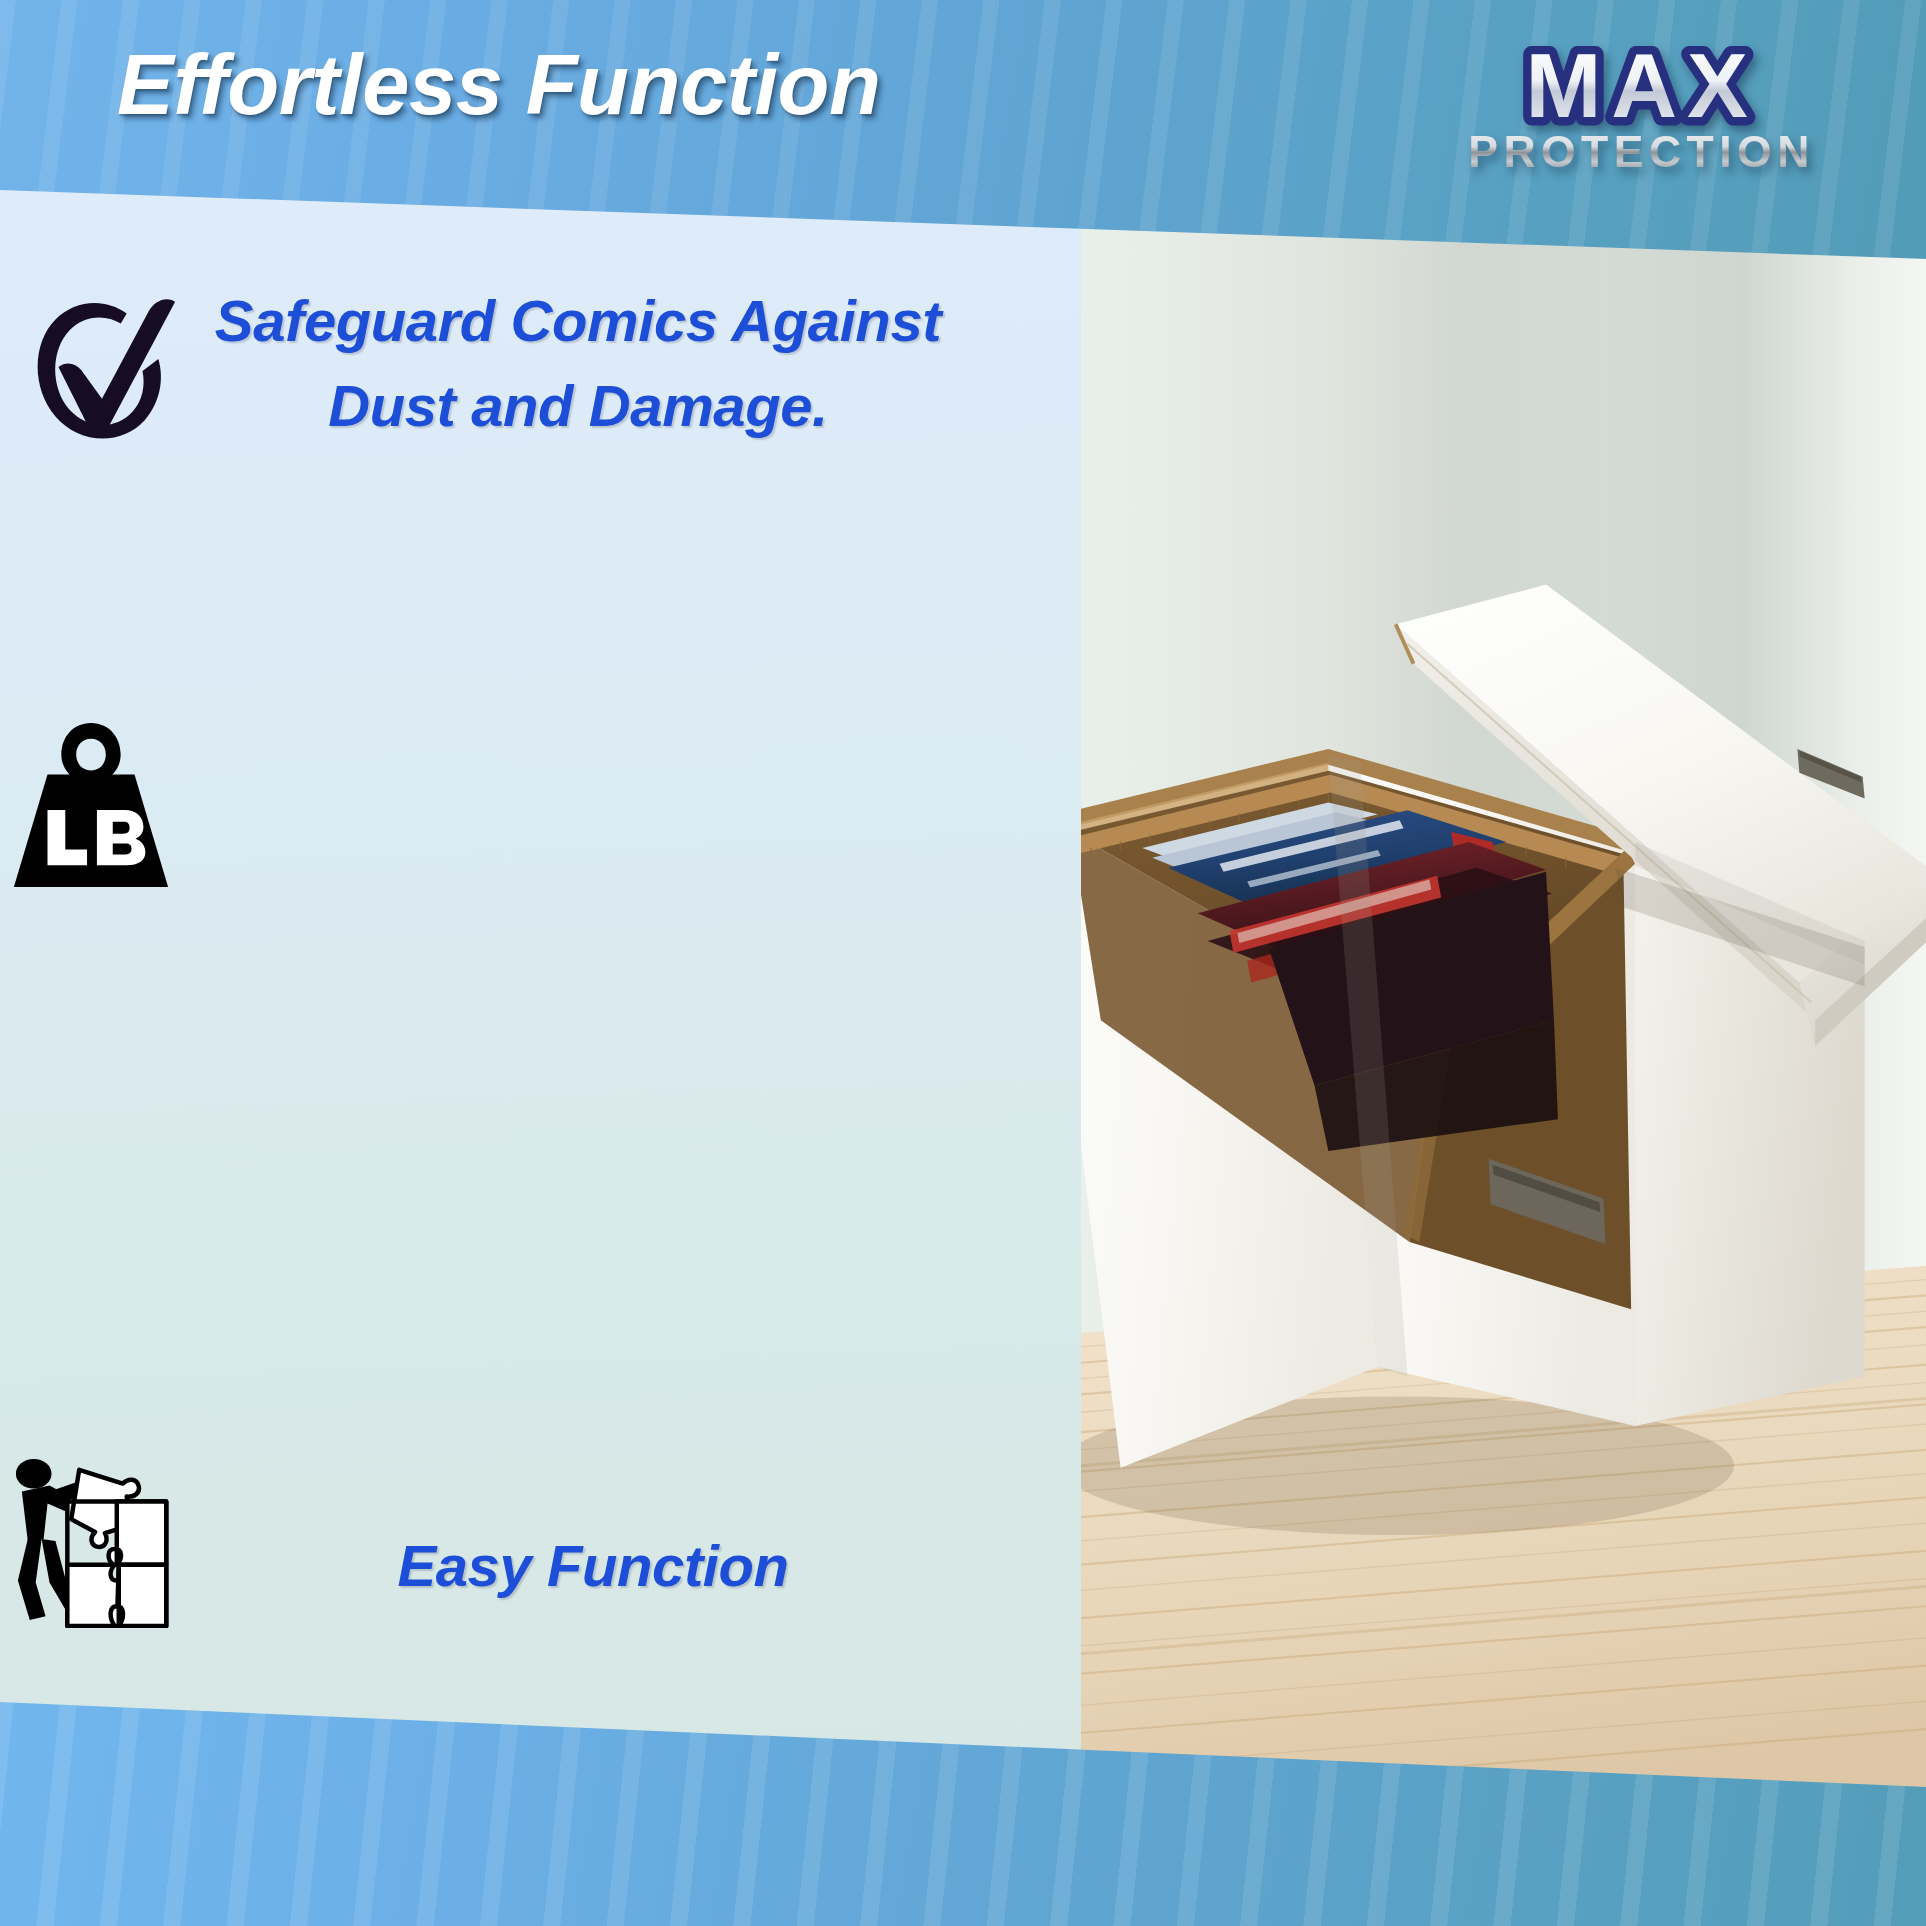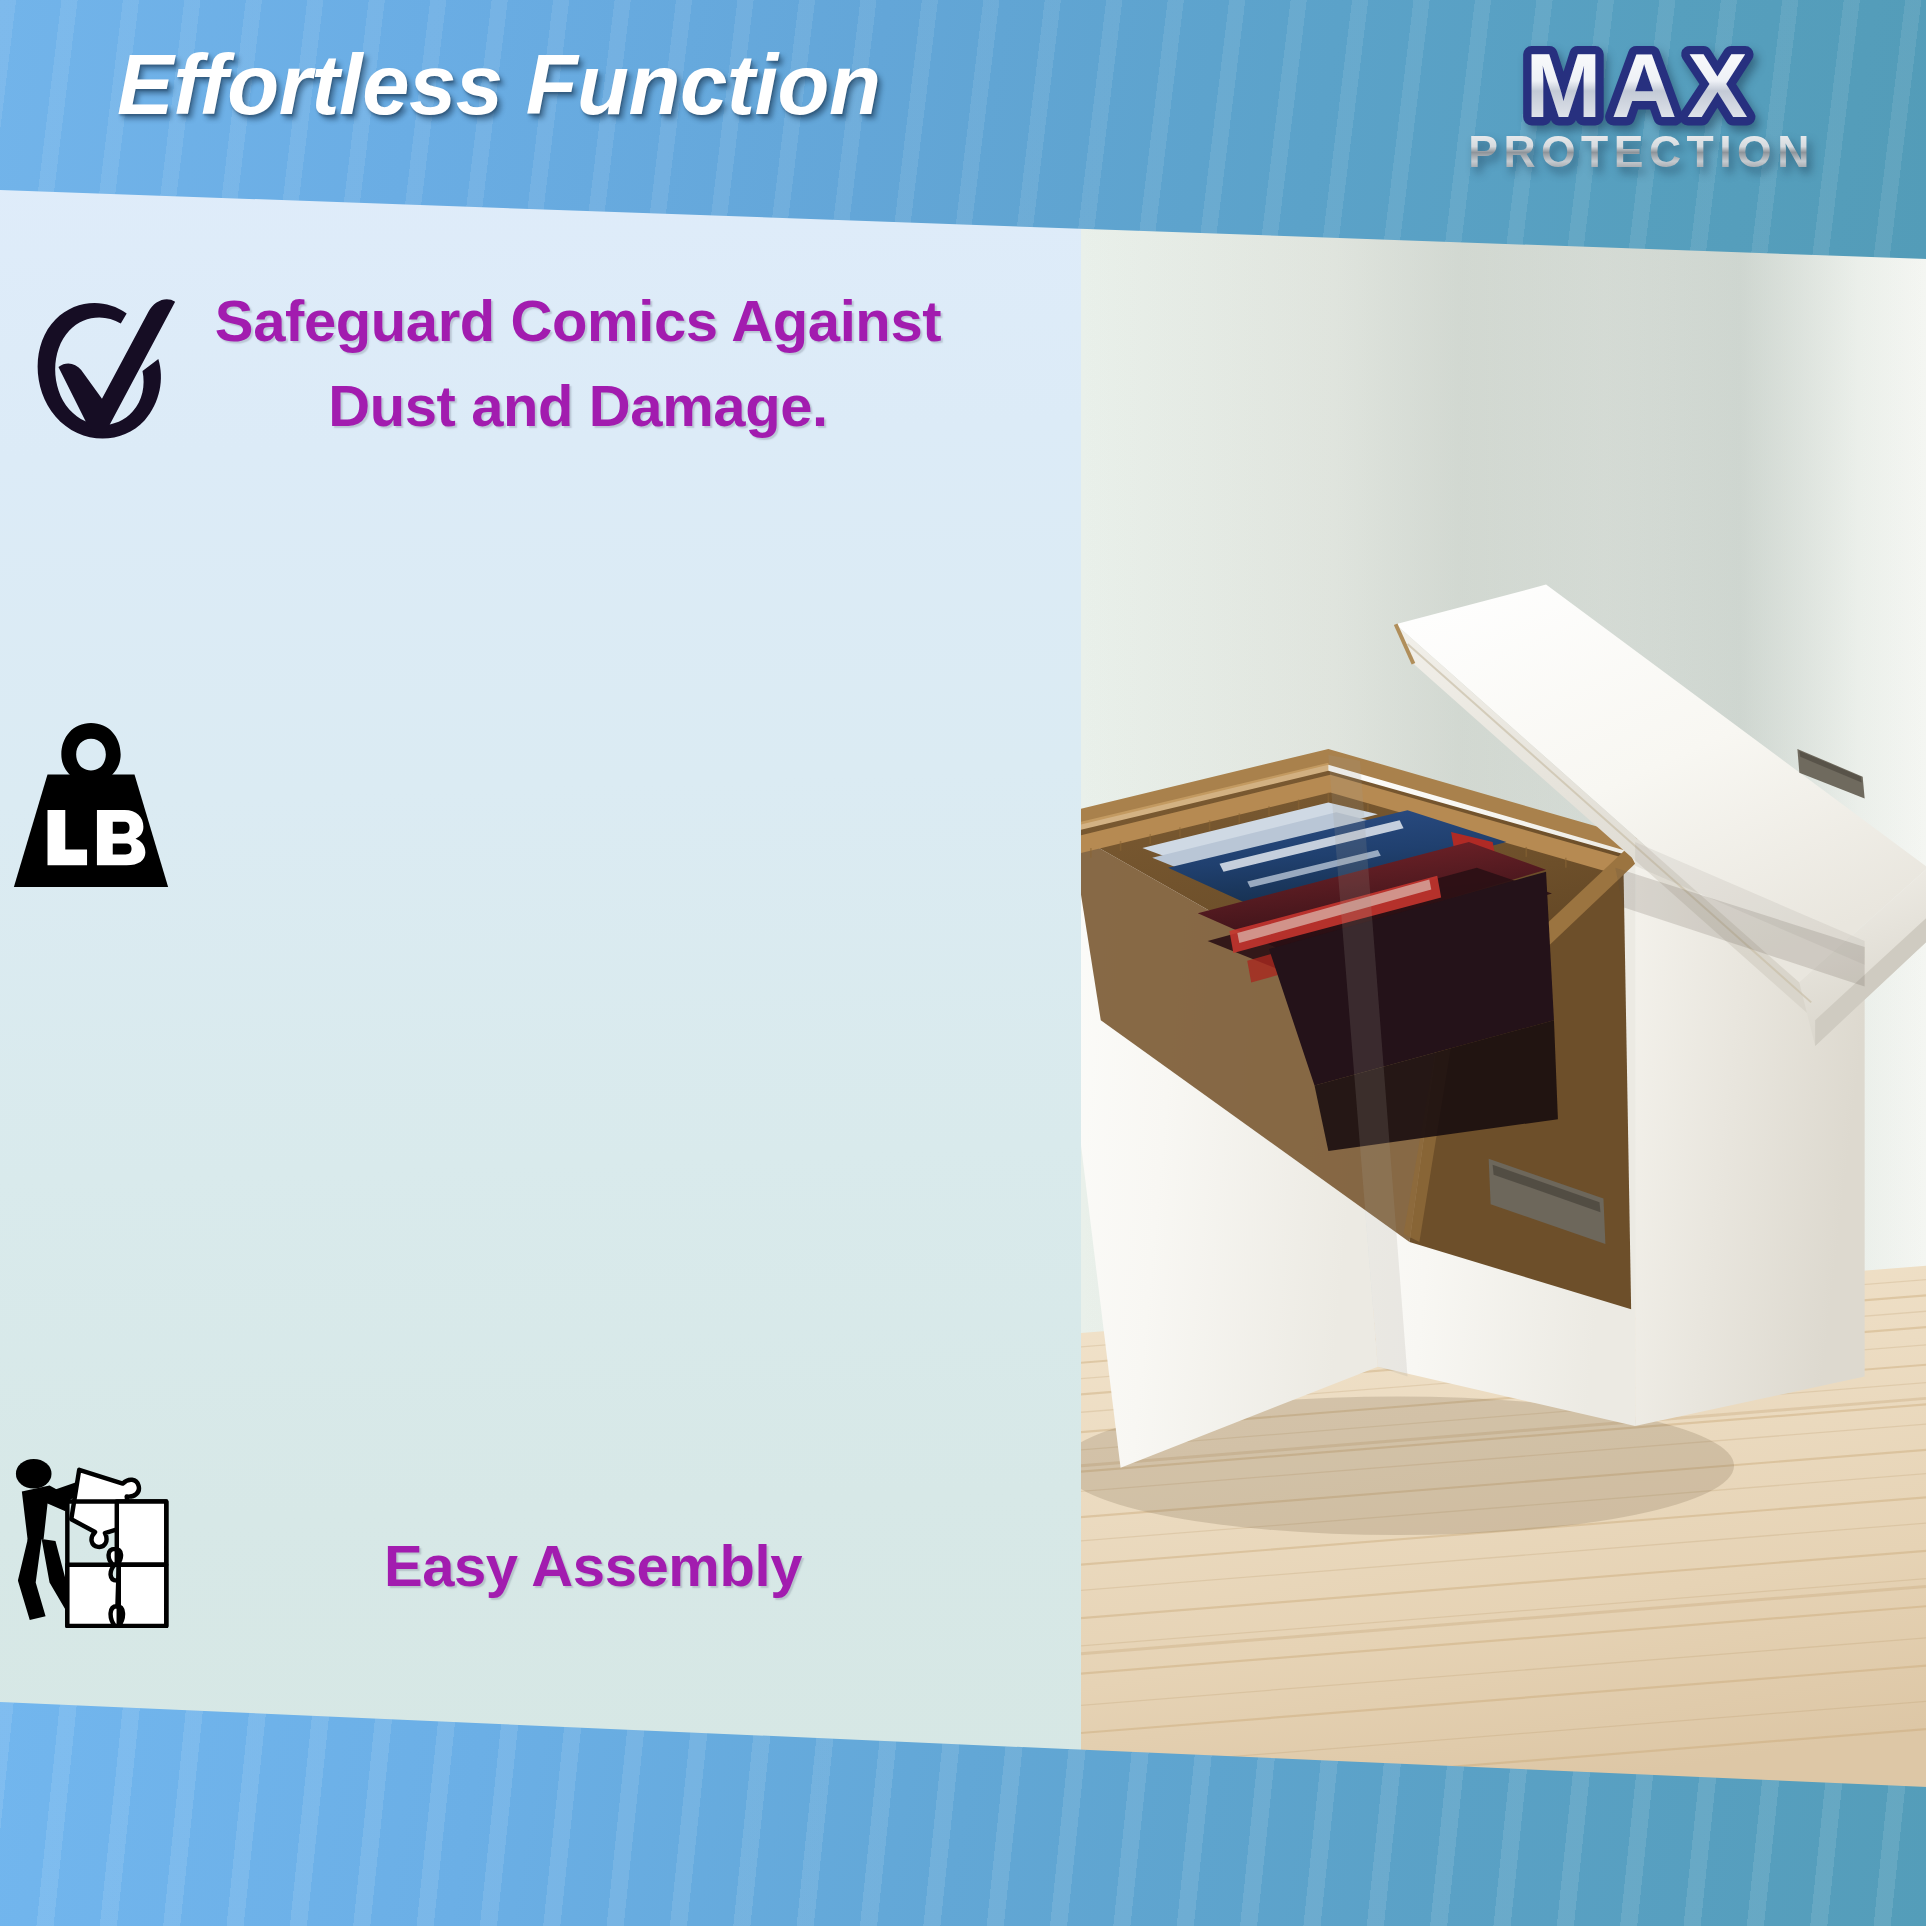--- a/index.html
+++ b/index.html
@@ -36,22 +36,22 @@
     position:absolute; left:0; top:149px; width:1081px; height:1683px;
     background: linear-gradient(178deg, #dfecfa 0%, #dcebf7 18%, #dbebf3 38%, #d9eaec 60%, #d7e8e7 80%, #d6e7e4 100%);
     z-index:2;
   }
 
   .bullets { position:absolute; left:0; top:149px; width:1081px; height:1624px; z-index:6; }
   .bullet { position:absolute; display:flex; align-items:flex-start; }
   .b-icon { flex:0 0 auto; display:flex; align-items:center; justify-content:center; }
   .b-icon svg { display:block; }
   .b-text {
-    font-size:58px; font-weight:700; line-height:1.47;
-    color:#a21caf; letter-spacing:-0.4px;
+    font-size:58px; font-weight:700; font-style:italic; line-height:1.47;
+    color:#1d4ed8; letter-spacing:-0.4px;
     text-shadow: 2px 2px 1.5px rgba(120,130,145,0.35);
   }
 
   
   .bullet-1 { left:10px;  top:117px;  width:1069px; }
   .bullet-1 .b-icon { width:178px; height:183px; margin-right:14px; margin-top:10px; }
   .bullet-1 .b-text { width:752px; padding-top:12px; }
 
   .bullet-2 { left:4px;   top:564px;  width:1069px; }
   .bullet-2 .b-icon { width:174px; height:178px; margin-right:16px; margin-top:6px; }
@@ -392,21 +392,21 @@
             <path d="M62 118 L110 118
                      C104 124 104 134 112 134 C120 134 120 124 114 118
                      L112 180 L62 180 Z"></path>
 
             <path d="M114 118 L162 118 L162 180 L114 180
                      C120 172 120 160 112 160 C104 160 104 172 110 180
                      L114 180 Z"></path>
           </g>
         </svg>
       </span>
-      <span class="b-text">Easy Assembly</span>
+      <span class="b-text">Easy Function</span>
     </div>
 
   </div>
 
   <div class="footer"></div>
 
 </div>
 
 
 </body></html>

